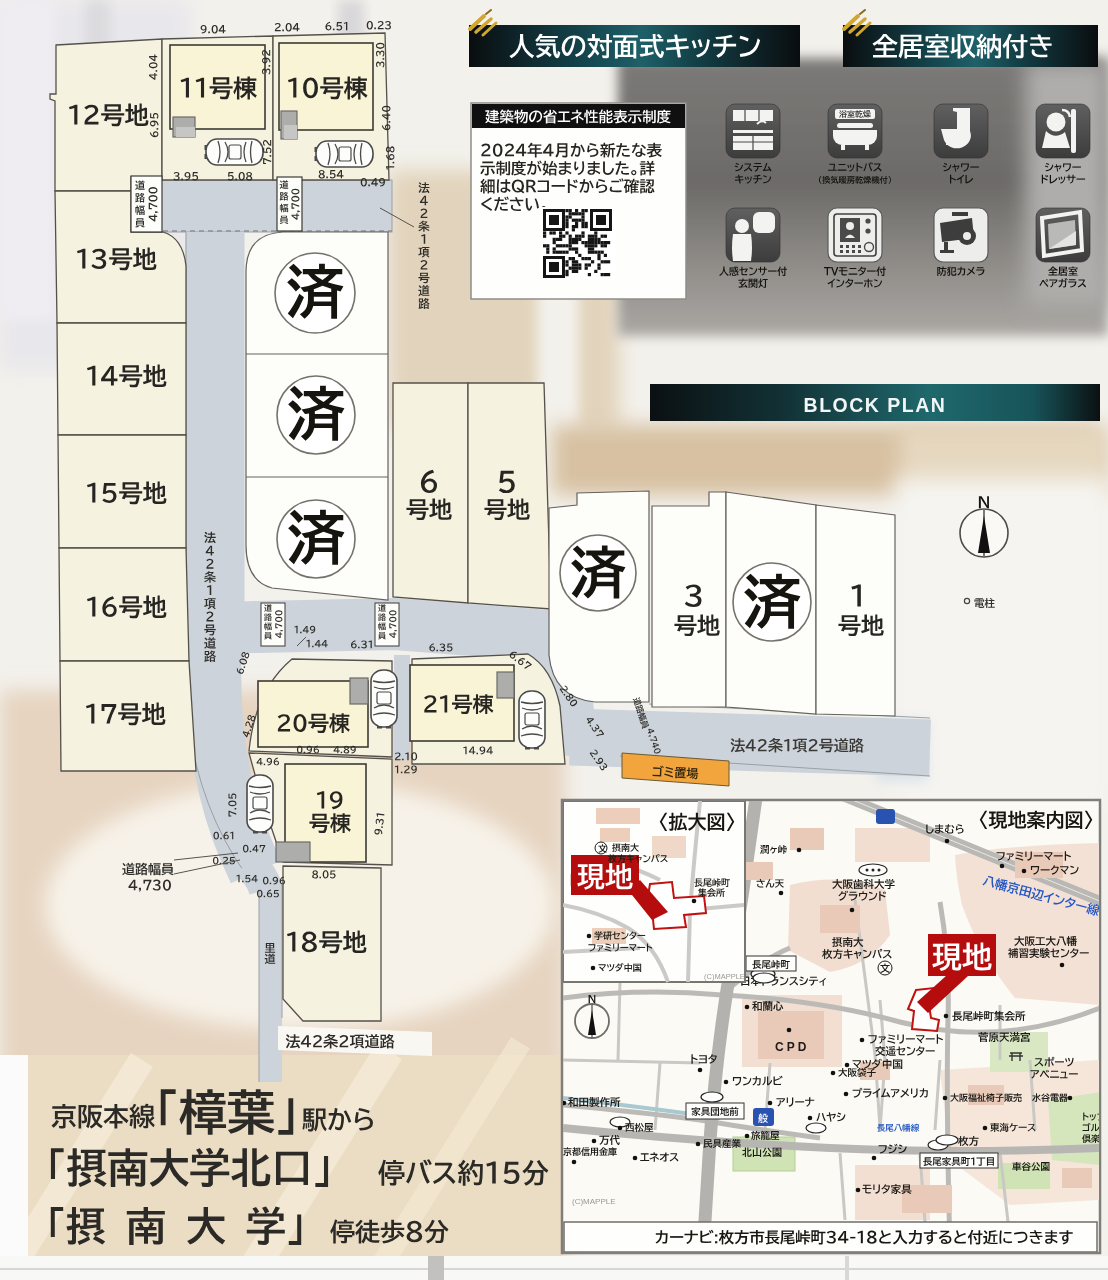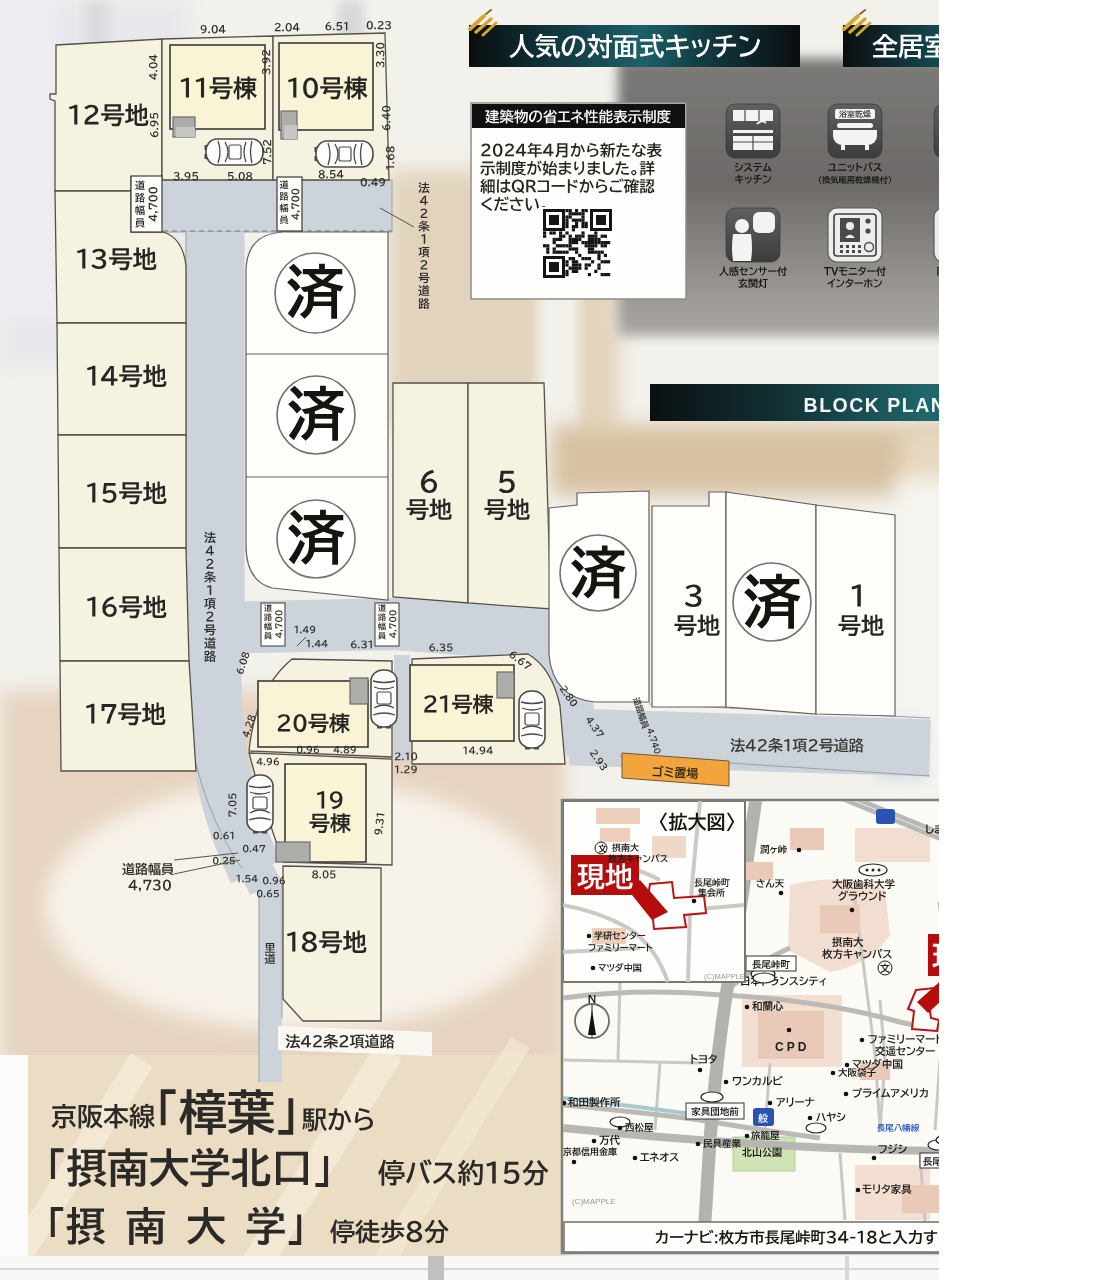--- a/index.html
+++ b/index.html
@@ -1,15 +1,15 @@
 <!DOCTYPE html>
 <html><head><meta charset="utf-8">
 <style>
 html,body{margin:0;padding:0;background:#fff;}
-#wrap{position:relative;width:939px;height:1280px;overflow:hidden;font-family:"Liberation Sans",sans-serif;}
+#wrap{position:relative;width:1108px;height:1280px;overflow:hidden;font-family:"Liberation Sans",sans-serif;}
 text{font-family:"Liberation Sans",sans-serif;}
 </style></head><body>
 <div id="wrap">
 <svg width="1108" height="1280" viewBox="0 0 1108 1280" xmlns="http://www.w3.org/2000/svg">
 <defs>
 <filter id="bl6" x="-30%" y="-30%" width="160%" height="160%">
           <feGaussianBlur stdDeviation="6"></feGaussianBlur>
         </filter>
 <filter id="bl10" x="-30%" y="-30%" width="160%" height="160%">
           <feGaussianBlur stdDeviation="10"></feGaussianBlur>

